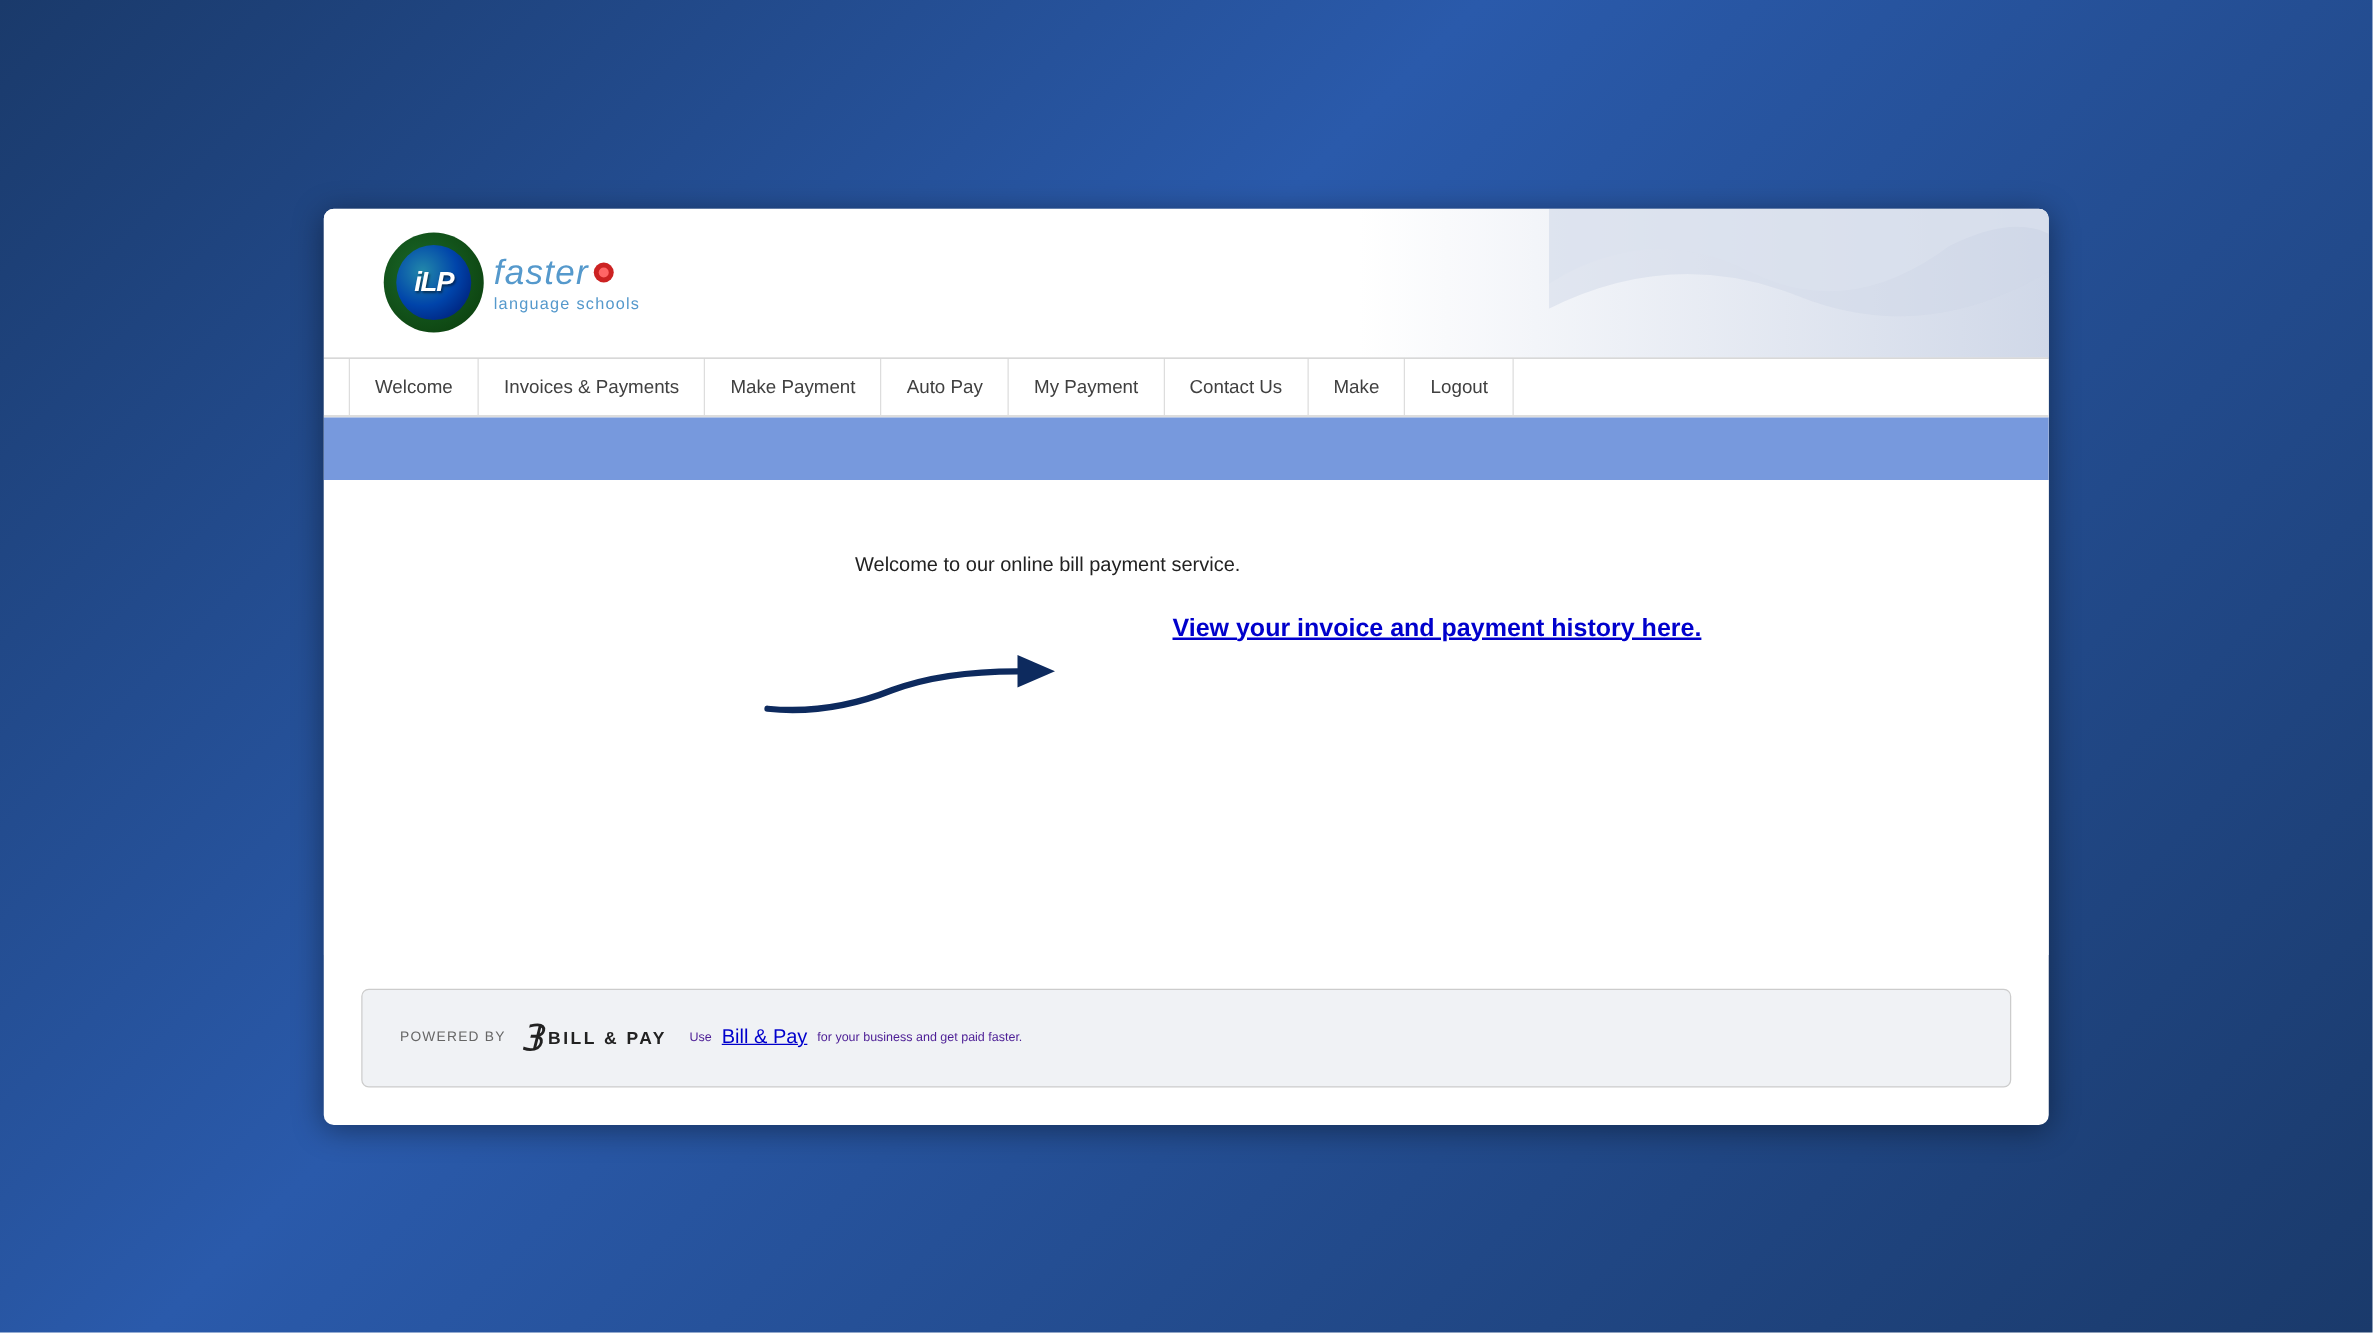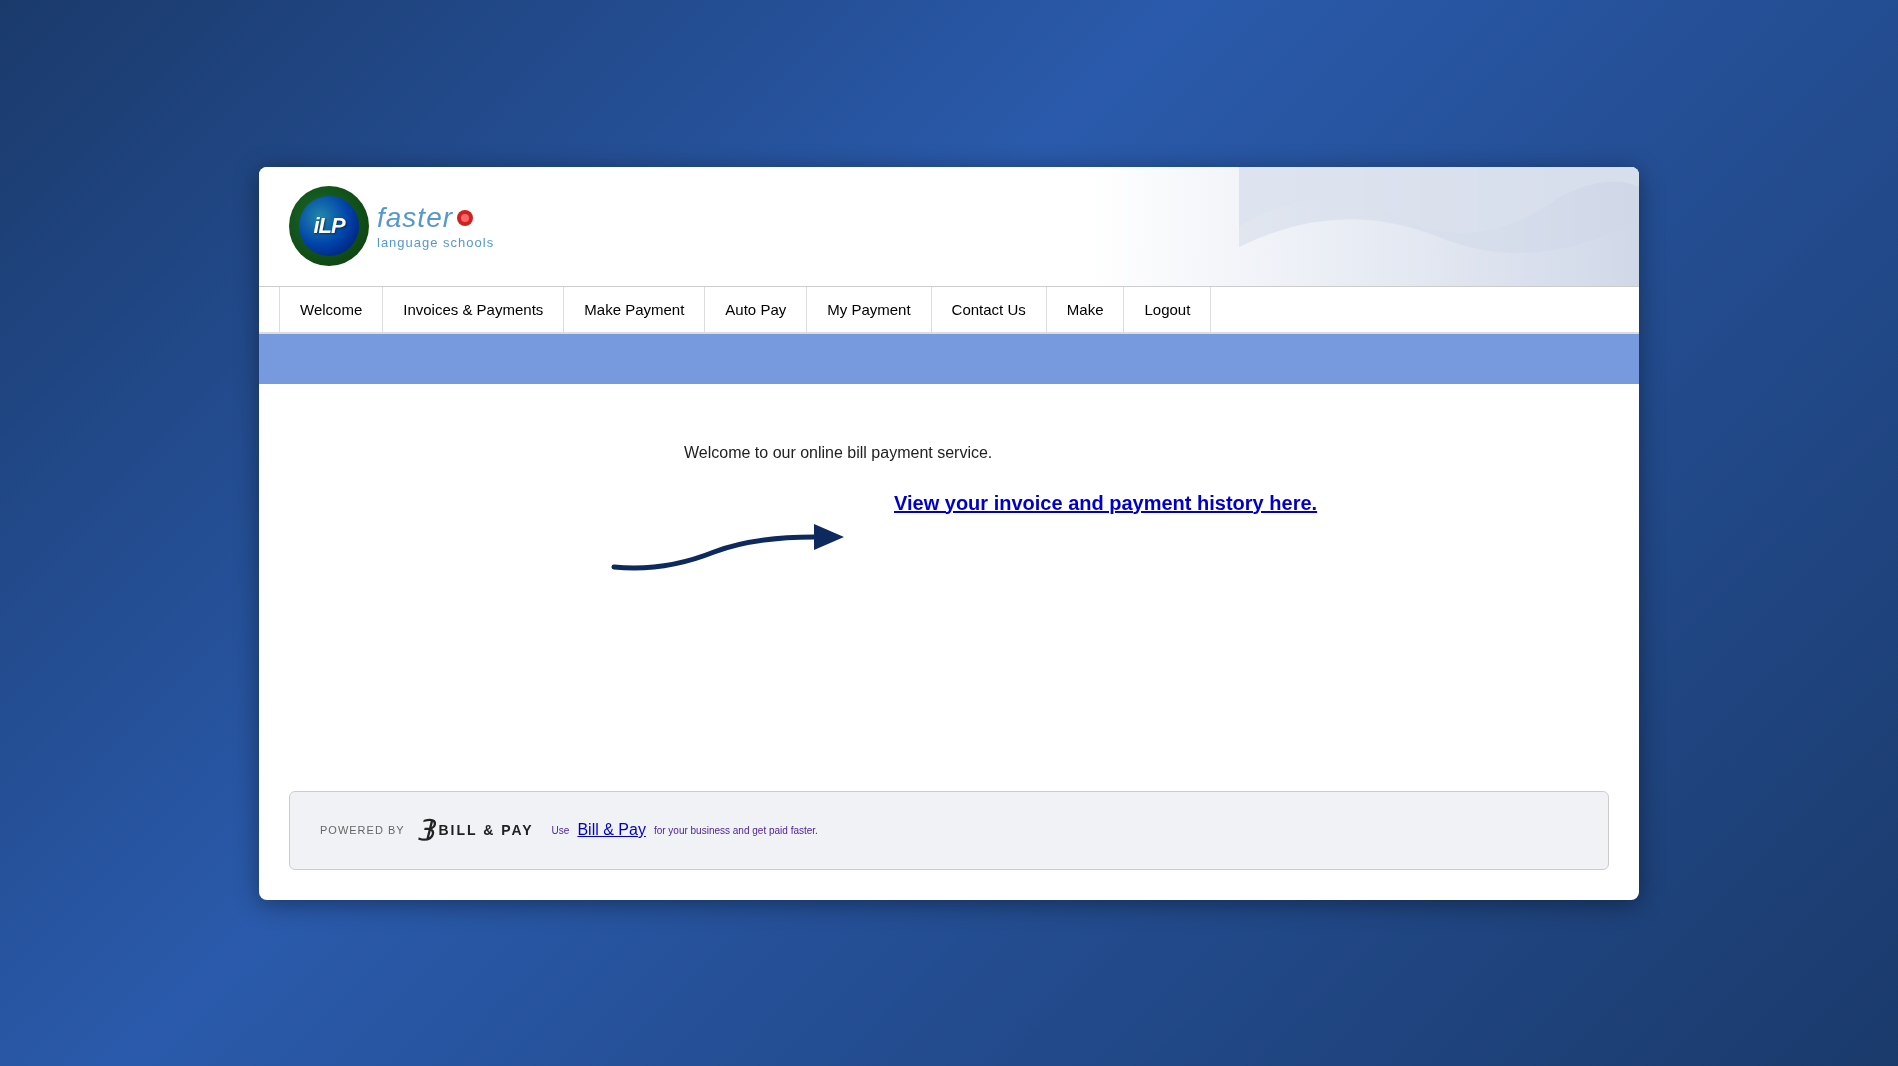--- a/index.html
+++ b/index.html
@@ -15,21 +15,21 @@
       width: 1380px;
       background: #fff;
       border-radius: 8px;
       overflow: hidden;
       box-shadow: 0 4px 24px rgba(0,0,0,0.4);
     }
     
     .header {
       display: flex;
       align-items: center;
-      padding: 18px 30px;
+      padding: 18px 48px;
       background: linear-gradient(to right, #fff 60%, #d0d8e8 100%);
       border-bottom: 1px solid #ccc;
       min-height: 120px;
       position: relative;
       text-align: center;
     }
     .logo-container {
       display: flex;
       align-items: center;
       gap: 8px;
@@ -116,21 +116,21 @@
     .nav-bar {
       display: flex;
       align-items: stretch;
       border-bottom: 2px solid #ddd;
       background: #fff;
       padding: 0 20px;
     }
     .nav-item {
       padding: 14px 20px;
       font-size: 15px;
-      color: #000000;
+      color: #404040;
       cursor: pointer;
       border-right: 1px solid #ddd;
       white-space: nowrap;
       display: flex;
       align-items: center;
       text-decoration: none;
     }
     .nav-item:first-child {
       border-left: 1px solid #ddd;
     }
@@ -175,20 +175,21 @@
       display: flex;
       flex-direction: column;
       gap: 18px;
     }
     .main-link {
       font-size: 20px;
       font-weight: bold;
       color: #0000cc;
       text-decoration: underline;
       cursor: pointer;
+      margin-left: 44px;
     }
     
     .footer {
       background: #f0f2f5;
       border: 1px solid #ccc;
       margin: 27px 30px 30px 30px;
       border-radius: 6px;
       padding: 22px 30px;
       display: flex;
       align-items: center;

